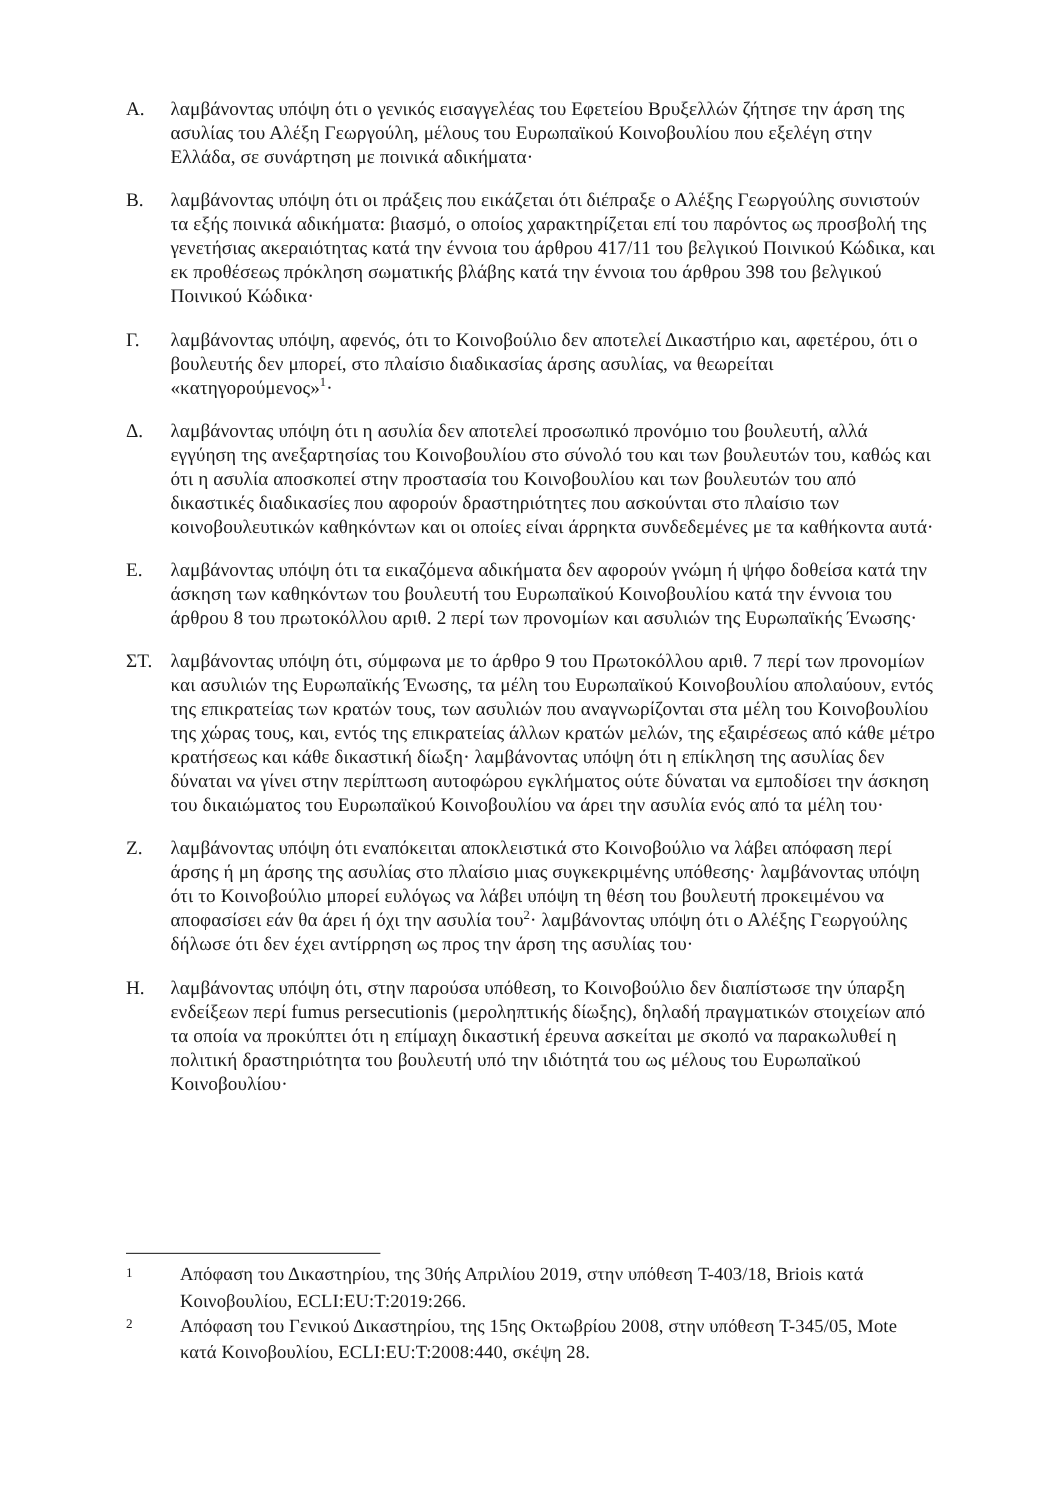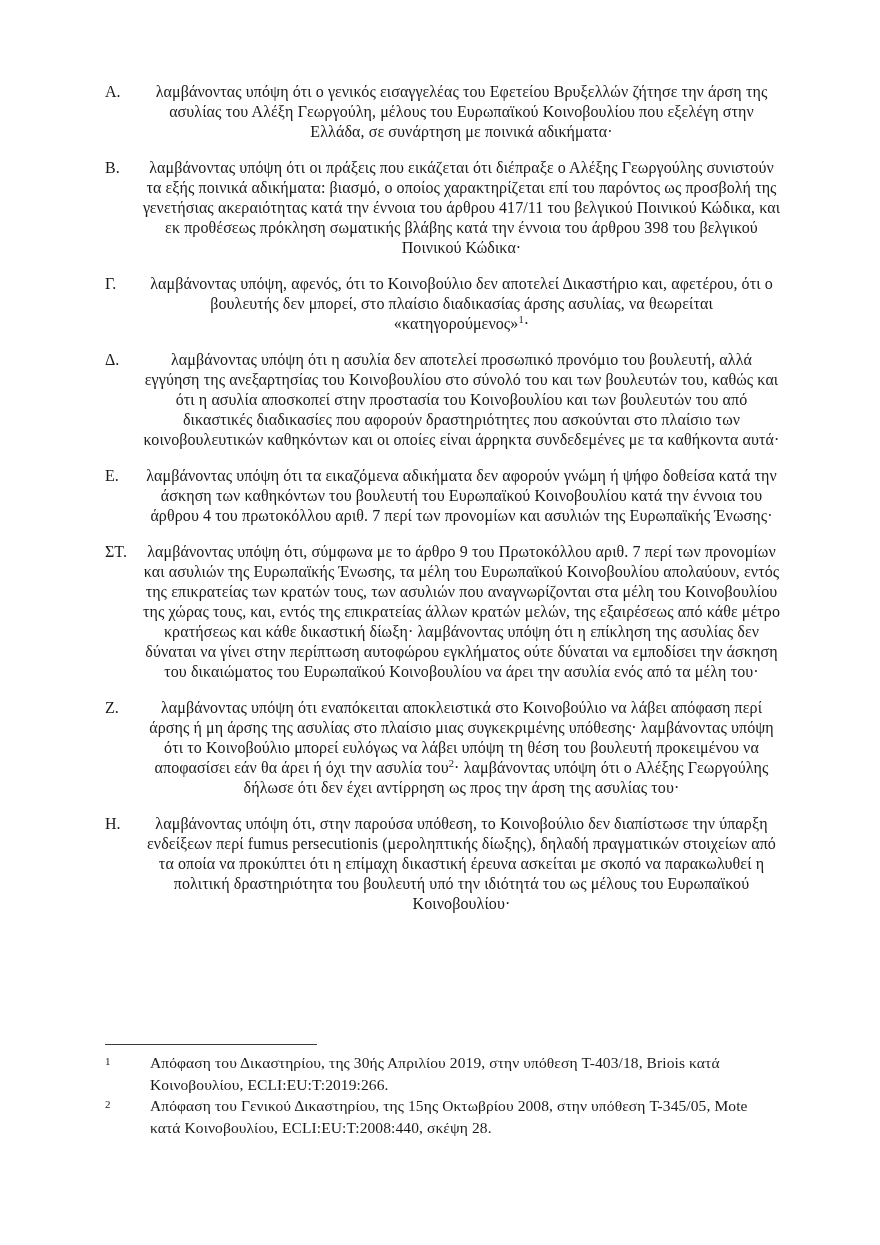--- a/index.html
+++ b/index.html
@@ -35,21 +35,21 @@
     flex: 0 0 37px;
     font-size: 16px;
     line-height: 20px;
   }
   .rtext {
     margin: 0;
     flex: 1 1 auto;
     max-width: 639px;
     font-size: 16px;
     line-height: 20px;
-    text-align: center;
+    text-align: left;
     letter-spacing: 0.1px;
   }
   .rtext sup {
     font-size: 10.5px;
     line-height: 0;
     vertical-align: super;
   }
   .footnotes {
     position: absolute;
     top: 1044px;
@@ -97,21 +97,21 @@
       <div class="recital">
         <span class="rlabel">Γ.</span>
         <p class="rtext">λαμβάνοντας υπόψη, αφενός, ότι το Κοινοβούλιο δεν αποτελεί Δικαστήριο και, αφετέρου, ότι ο βουλευτής δεν μπορεί, στο πλαίσιο διαδικασίας άρσης ασυλίας, να θεωρείται «κατηγορούμενος»<sup>1</sup>·</p>
       </div>
       <div class="recital">
         <span class="rlabel">Δ.</span>
         <p class="rtext">λαμβάνοντας υπόψη ότι η ασυλία δεν αποτελεί προσωπικό προνόμιο του βουλευτή, αλλά εγγύηση της ανεξαρτησίας του Κοινοβουλίου στο σύνολό του και των βουλευτών του, καθώς και ότι η ασυλία αποσκοπεί στην προστασία του Κοινοβουλίου και των βουλευτών του από δικαστικές διαδικασίες που αφορούν δραστηριότητες που ασκούνται στο πλαίσιο των κοινοβουλευτικών καθηκόντων και οι οποίες είναι άρρηκτα συνδεδεμένες με τα καθήκοντα αυτά·</p>
       </div>
       <div class="recital">
         <span class="rlabel">Ε.</span>
-        <p class="rtext">λαμβάνοντας υπόψη ότι τα εικαζόμενα αδικήματα δεν αφορούν γνώμη ή ψήφο δοθείσα κατά την άσκηση των καθηκόντων του βουλευτή του Ευρωπαϊκού Κοινοβουλίου κατά την έννοια του άρθρου 4 του πρωτοκόλλου αριθ. 7 περί των προνομίων και ασυλιών της Ευρωπαϊκής Ένωσης·</p>
+        <p class="rtext">λαμβάνοντας υπόψη ότι τα εικαζόμενα αδικήματα δεν αφορούν γνώμη ή ψήφο δοθείσα κατά την άσκηση των καθηκόντων του βουλευτή του Ευρωπαϊκού Κοινοβουλίου κατά την έννοια του άρθρου 8 του πρωτοκόλλου αριθ. 2 περί των προνομίων και ασυλιών της Ευρωπαϊκής Ένωσης·</p>
       </div>
       <div class="recital">
         <span class="rlabel">ΣΤ.</span>
         <p class="rtext">λαμβάνοντας υπόψη ότι, σύμφωνα με το άρθρο 9 του Πρωτοκόλλου αριθ. 7 περί των προνομίων και ασυλιών της Ευρωπαϊκής Ένωσης, τα μέλη του Ευρωπαϊκού Κοινοβουλίου απολαύουν, εντός της επικρατείας των κρατών τους, των ασυλιών που αναγνωρίζονται στα μέλη του Κοινοβουλίου της χώρας τους, και, εντός της επικρατείας άλλων κρατών μελών, της εξαιρέσεως από κάθε μέτρο κρατήσεως και κάθε δικαστική δίωξη· λαμβάνοντας υπόψη ότι η επίκληση της ασυλίας δεν δύναται να γίνει στην περίπτωση αυτοφώρου εγκλήματος ούτε δύναται να εμποδίσει την άσκηση του δικαιώματος του Ευρωπαϊκού Κοινοβουλίου να άρει την ασυλία ενός από τα μέλη του·</p>
       </div>
       <div class="recital">
         <span class="rlabel">Ζ.</span>
         <p class="rtext">λαμβάνοντας υπόψη ότι εναπόκειται αποκλειστικά στο Κοινοβούλιο να λάβει απόφαση περί άρσης ή μη άρσης της ασυλίας στο πλαίσιο μιας συγκεκριμένης υπόθεσης· λαμβάνοντας υπόψη ότι το Κοινοβούλιο μπορεί ευλόγως να λάβει υπόψη τη θέση του βουλευτή προκειμένου να αποφασίσει εάν θα άρει ή όχι την ασυλία του<sup>2</sup>· λαμβάνοντας υπόψη ότι ο Αλέξης Γεωργούλης δήλωσε ότι δεν έχει αντίρρηση ως προς την άρση της ασυλίας του·</p>
       </div>
       <div class="recital">

